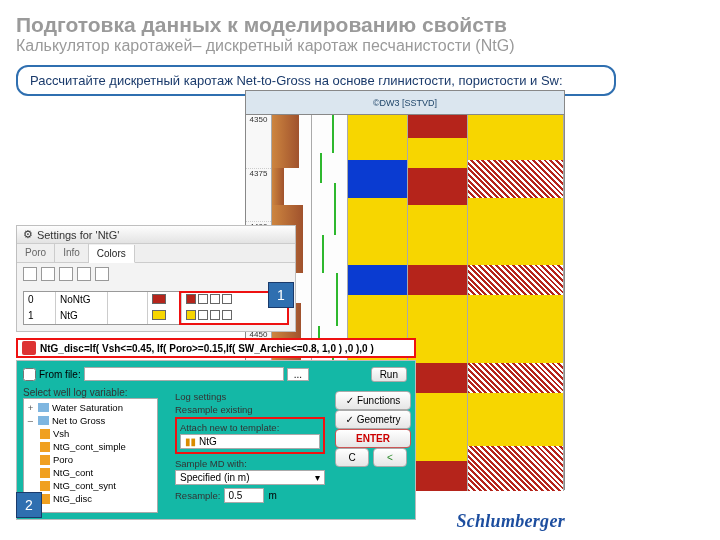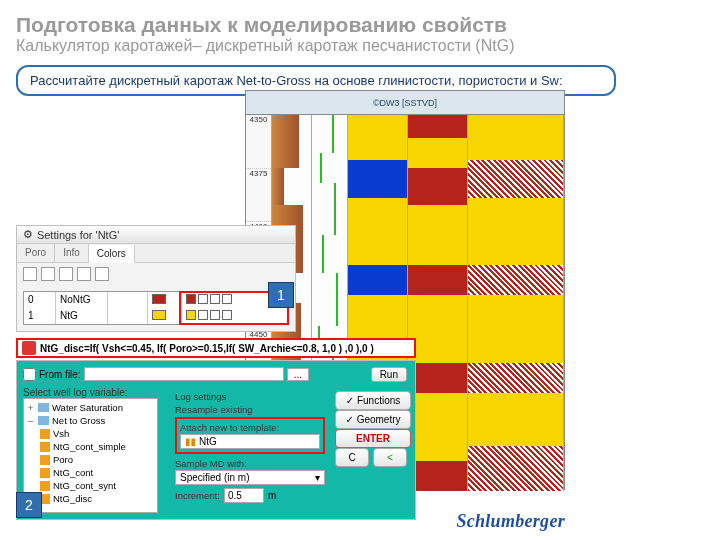--- a/index.html
+++ b/index.html
@@ -269,21 +269,21 @@
           <span style="color:#d98c00;">▮▮</span>
           <span>NtG</span>
         </div>
       </div>
       <div class="fs-label" style="margin-top:4px;">Sample MD with:</div>
       <div class="fs-field">
           <span>Specified (in m)</span>
           <span style="margin-left:auto">▾</span>
         </div>
       <div class="ff-row" style="margin-top:3px;">
-        <span class="fs-label">Increment:</span>
+        <span class="fs-label">Resample:</span>
         <span class="ff-input" style="width:40px;">0.5</span>
         <span>m</span>
       </div>
     </div>
 
     <div class="btn-col">
       <div class="btn">✓ <span>Functions</span></div>
       <div class="btn">✓ <span>Geometry</span></div>
       <div class="btn enter">ENTER</div>
       <div class="btn-row">

